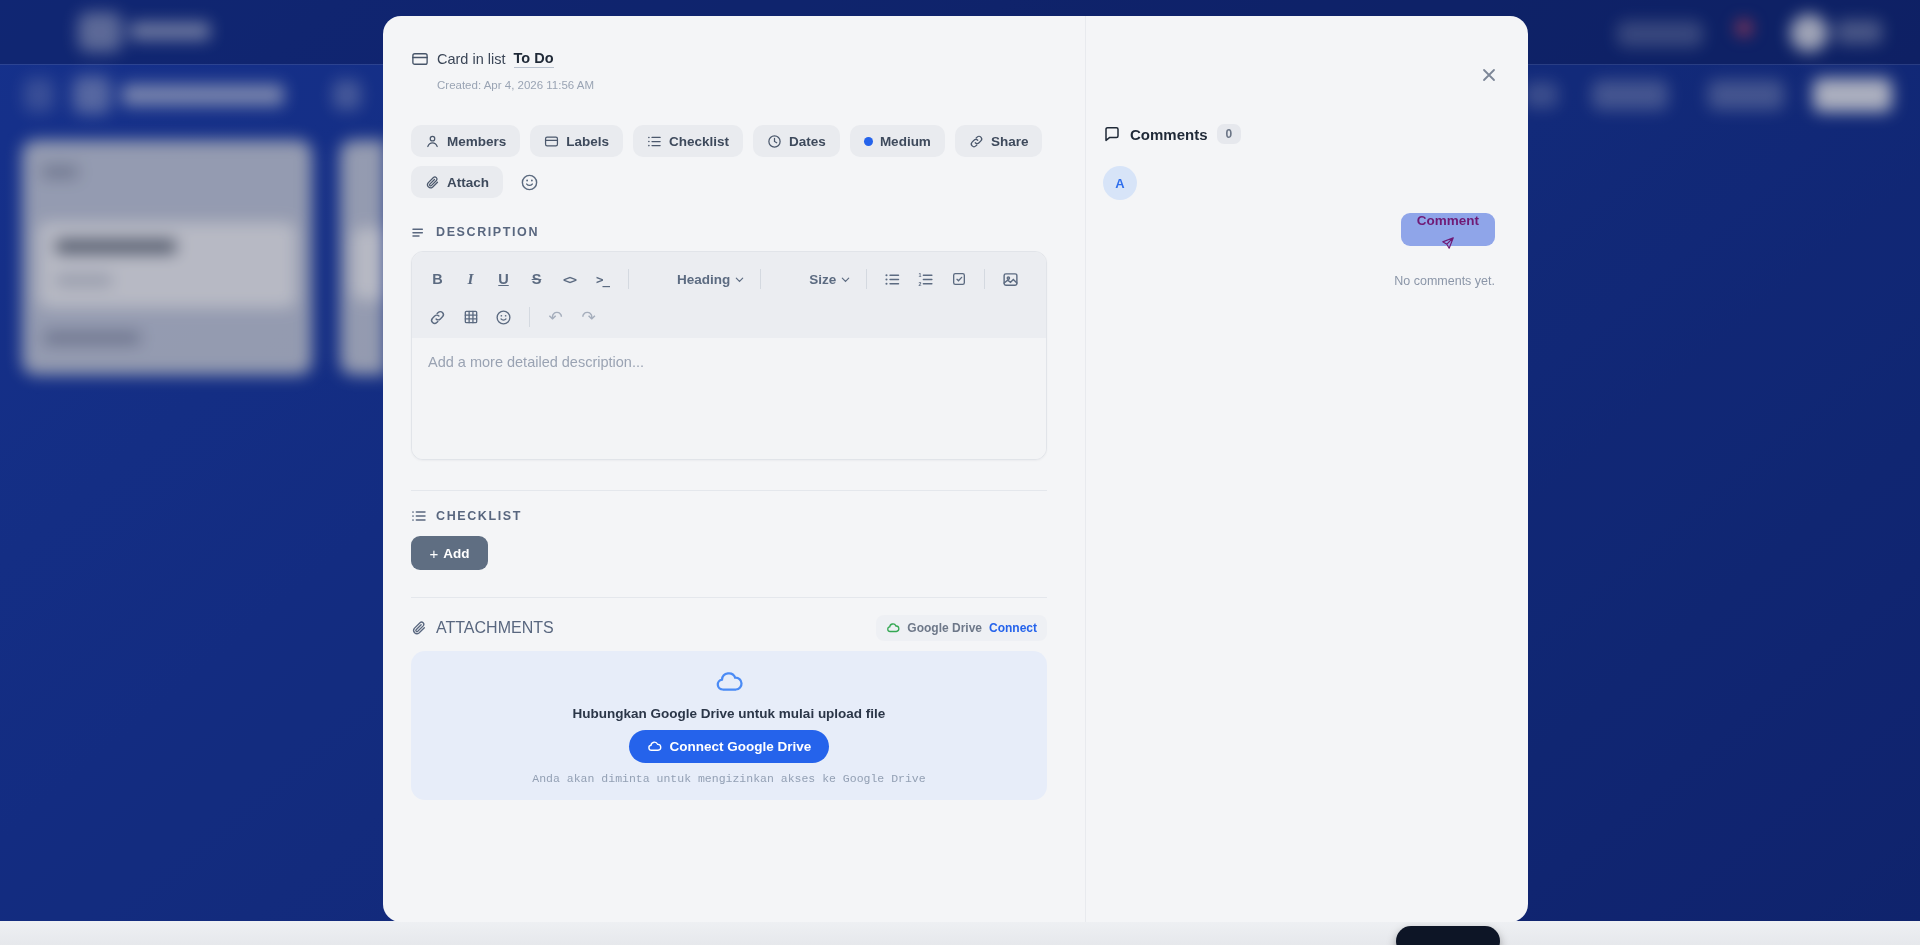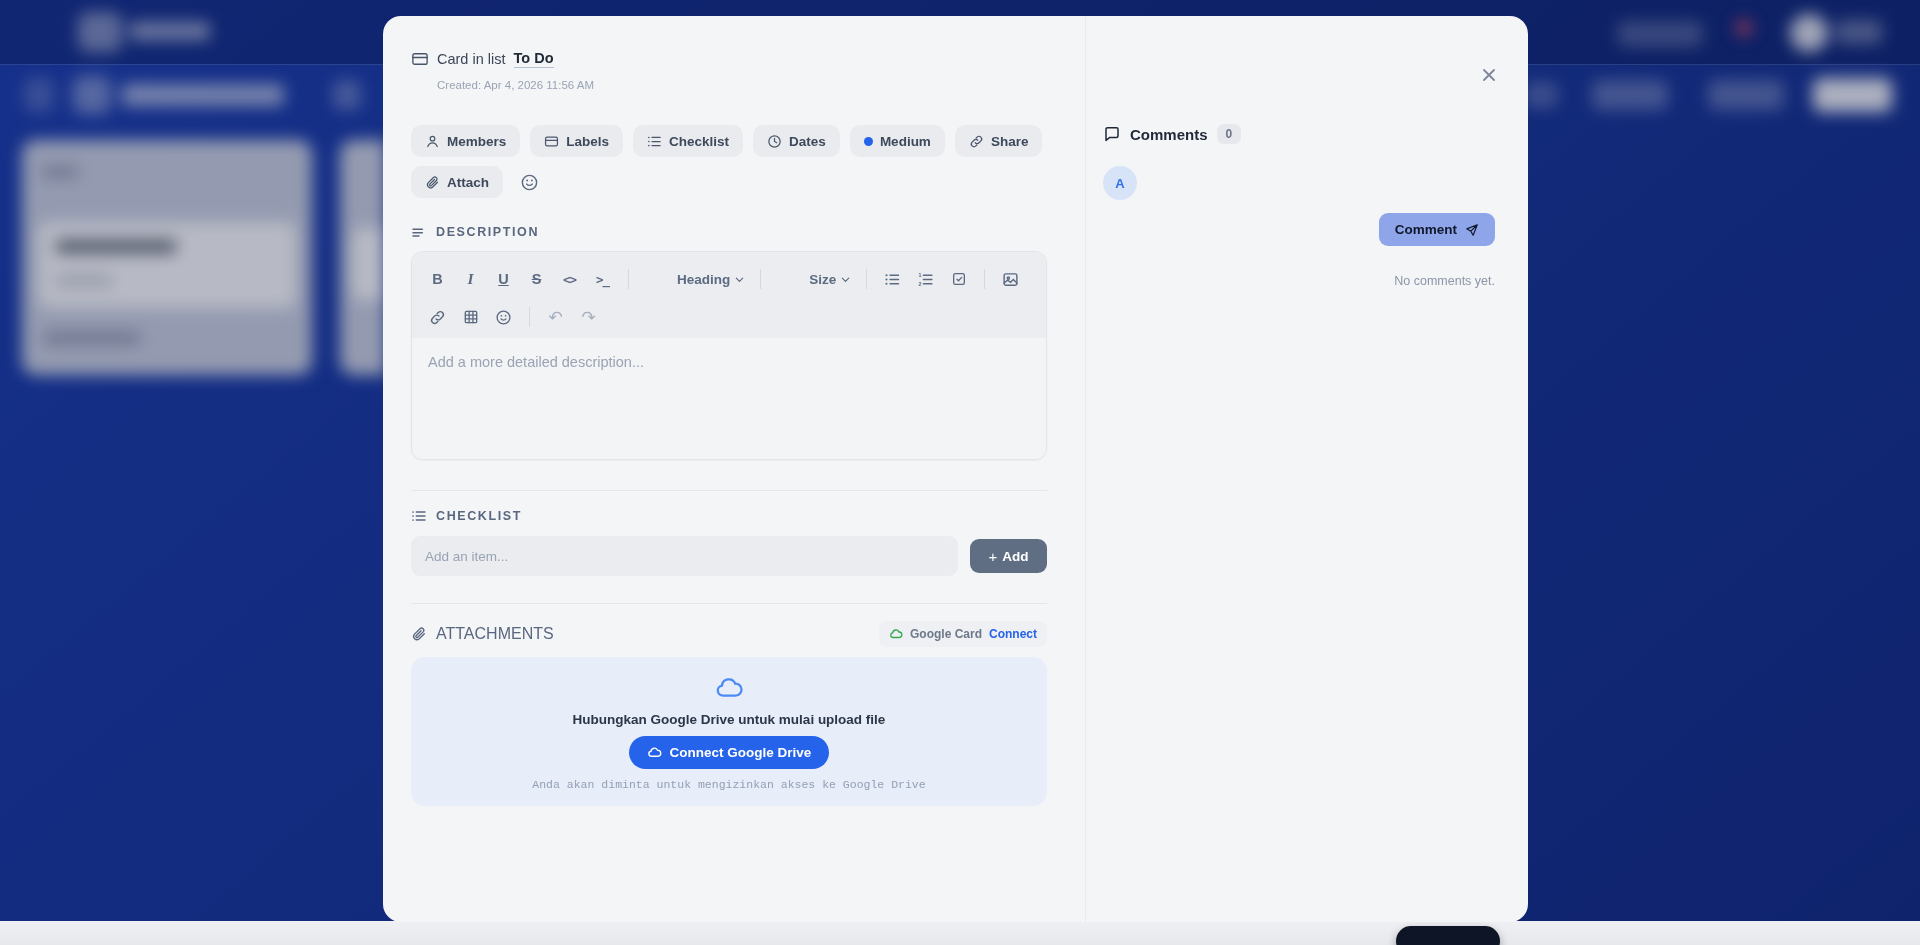--- a/index.html
+++ b/index.html
@@ -97,22 +97,22 @@
   .avatar { width: 34px; height: 34px; border-radius: 50%; background: #d7e4f8; color: #2f6fed; font-size: 13px; font-weight: 700;
             display: flex; align-items: center; justify-content: center; flex: 0 0 auto; }
   .composer { flex: 1; border: 1px solid #e3e6eb; border-radius: 10px; overflow: hidden; background: #fafbfc; height: 136px; }
   .composer-top { height: 44px; background: #f0f1f4; border-bottom: 1px solid #e6e8ec; display: flex; align-items: center;
                   justify-content: flex-end; gap: 14px; padding: 0 14px; color: #6b7586; }
   .composer-top button { background: none; border: none; color: #6b7586; cursor: pointer; display: flex; }
   .comment-area { width: 100%; height: 90px; border: none; outline: none; resize: none; background: transparent; padding: 12px 14px;
                   font-family: inherit; font-size: 14px; color: #334155; }
   .comment-area::placeholder { color: #9aa3b3; }
   .comment-btn-row { display: flex; justify-content: flex-end; margin-top: 13px; }
-  .comment-btn { height: 33px; padding: 0 16px; background: #8fa5e9; color: #0f172a; border: none; border-radius: 9px; font-family: inherit;
-                 font-size: 13.5px; font-weight: 700; display: inline-flex; align-items: center; gap: 8px; cursor: pointer; }
+  .comment-btn { height: 33px; padding: 0 16px; background: #8fa5e9; color: #701a75; border: none; border-radius: 9px; font-family: inherit;
+                 font-size: 13.5px; font-weight: 700; display: inline-flex; align-items: center; gap: 8px; cursor: pointer; flex-direction: column; }
   .no-comments { margin-top: 28px; text-align: right; font-size: 12.5px; color: #8b96a8; }
 
   .icon { display: inline-flex; }
 </style>
 </head>
 <body>
 
 <div class="backdrop">
   <div class="bd-topbar"></div>
   <div class="bd-sep"></div>
@@ -377,21 +377,20 @@
     <div class="section-head" style="margin-top:17px;">
       <span class="icon">
         <svg width="16" height="16" viewBox="0 0 24 24" fill="none" stroke="currentColor" stroke-width="2.2" stroke-linecap="round">
             <path d="M8 6 h13 M8 12 h13 M8 18 h13"></path>
             <path d="M3 6 h.01 M3 12 h.01 M3 18 h.01" stroke-width="2.6"></path>
           </svg>
       </span>
       <span class="txt">CHECKLIST</span>
     </div>
     <div class="checklist-row">
-      <input class="check-input" type="text" placeholder="Add an item..." style="">
       <button class="add-btn">
         <span style="font-size:15px;font-weight:400;">+</span>
         <span>Add</span>
       </button>
     </div>
 
     
     <div class="divider" style="margin-top:27px;"></div>
     <div class="attach-head">
       <div class="left">
@@ -401,21 +400,21 @@
             </svg>
         </span>
         <span class="txt">ATTACHMENTS</span>
       </div>
       <div class="drive-pill">
         <span class="icon" style="color:#34a853;">
           <svg width="14" height="14" viewBox="0 0 24 24" fill="none" stroke="currentColor" stroke-width="2.2" stroke-linecap="round">
               <path d="M7 18 a4 4 0 0 1-.6-7.95 A5.5 5.5 0 0 1 17 8.6 a3.8 3.8 0 0 1 .6 9.4 z"></path>
             </svg>
         </span>
-        <span class="drive-label">Google Card</span>
+        <span class="drive-label">Google Drive</span>
         <button class="connect-link">Connect</button>
       </div>
     </div>
     <div class="attach-box">
       <span class="icon" style="color:#4b8bf5;">
         <svg width="30" height="30" viewBox="0 0 24 24" fill="none" stroke="currentColor" stroke-width="1.8" stroke-linecap="round">
             <path d="M7 18 a4 4 0 0 1-.6-7.95 A5.5 5.5 0 0 1 17 8.6 a3.8 3.8 0 0 1 .6 9.4 z"></path>
           </svg>
       </span>
       <div class="attach-title">Hubungkan Google Drive untuk mulai upload file</div>

